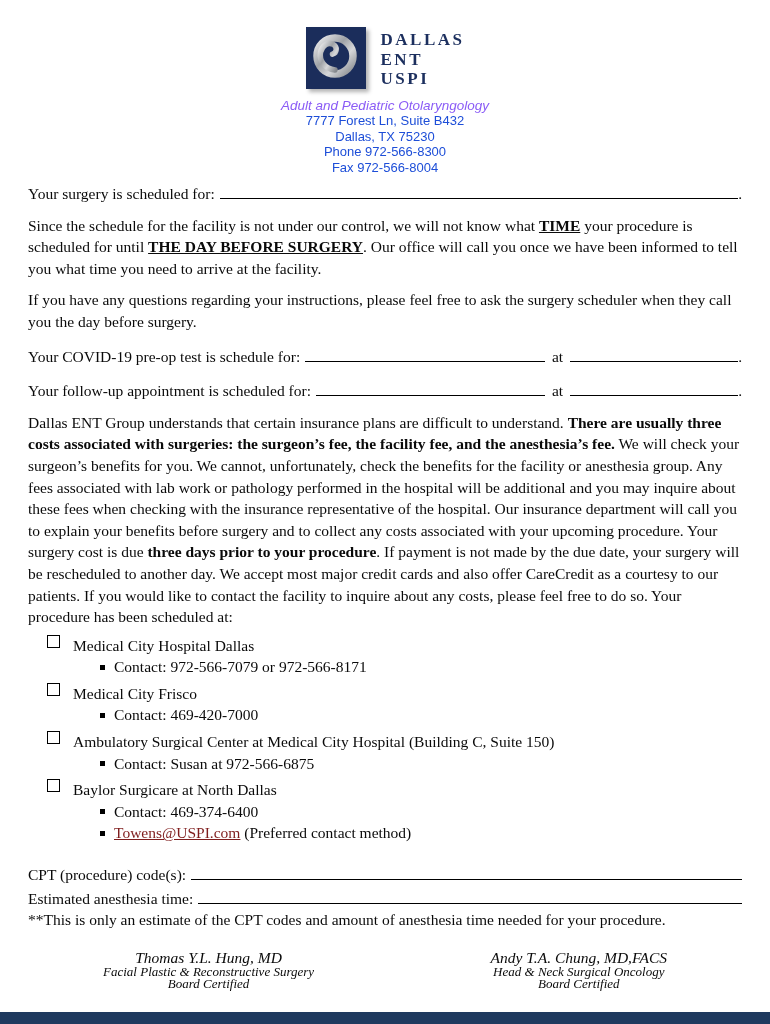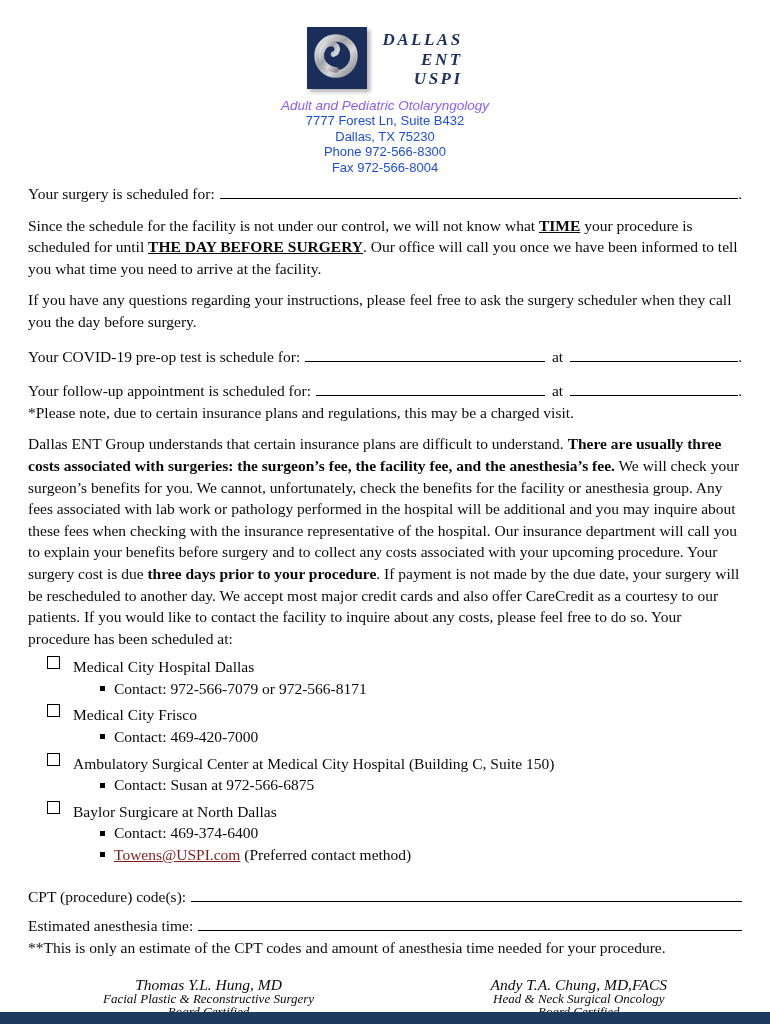--- a/index.html
+++ b/index.html
@@ -6,22 +6,22 @@
   .page {
     position:relative; width:770px; height:1024px; margin:0 auto;
     background:#ffffff; overflow:hidden;
     font-family:"Liberation Serif", serif; color:#0a0a0a;
   }
   
   header { padding-top:27px; text-align:center; }
   .logo-row { display:flex; justify-content:center; align-items:flex-start; gap:15px; height:63px; }
   .logo-mark { box-shadow:3px 3px 4px rgba(0,0,0,0.30); display:block; }
   .logo-text {
-    text-align:right; font-family:"Liberation Serif", serif; color:#1c2f5e;
-    font-size:17px; line-height:19.5px; letter-spacing:2.5px; font-weight:600; padding-top:3px;font-style:italic;
+    text-align:left; font-family:"Liberation Serif", serif; color:#1c2f5e;
+    font-size:17px; line-height:19.5px; letter-spacing:2.5px; font-weight:600; padding-top:3px;
   }
   .tagline { margin-top:8px; font:italic 13.5px/15px "Liberation Sans", sans-serif; color:#8b5cf6; }
   .addr { font:13px/15.5px "Liberation Sans", sans-serif; color:#1d4ed8; }
   
   main { padding:0 28px; font-size:15.5px; line-height:21.6px; }
   p { margin:0; }
   .fline { display:flex; align-items:baseline; white-space:nowrap; }
   .blank { display:inline-block; height:13px; border-bottom:1px solid #000; }
   .grow { flex:1 1 auto; margin-left:5px; }
   .w-at2 { width:168px; }
@@ -36,21 +36,21 @@
   .facilities { margin:7px 0 0 0; padding:0; list-style:none; }
   .facilities > li { margin-top:5px; }
   .facilities > li:first-child { margin-top:0; }
   .frow { display:flex; align-items:flex-start; gap:13px; padding-left:19px; }
   .cb { flex:0 0 auto; width:11px; height:11px; border:1.4px solid #000; background:#fff; }
   .crow { display:flex; align-items:center; gap:9px; padding-left:72px; }
   .sq { flex:0 0 auto; width:5px; height:5px; background:#000; }
   a.email { color:#0000c8; text-decoration:underline; cursor:pointer; }
   
   .cpt-block { margin-top:14px; }
-  .tight { margin-top:8px; }
+  .tight { margin-top:2px; }
   
   .docs { display:flex; justify-content:space-between; padding:0 75px; margin-top:18px; }
   .doc { text-align:center; font-style:italic; }
   .doc .dname { font-size:15.5px; line-height:17px; }
   .doc .dsub  { font-size:13px; line-height:12.5px; }
   
   .bottom-bar { position:absolute; left:0; bottom:0; width:770px; height:12px; }
 </style>
 </head>
 <body>
@@ -107,21 +107,20 @@
       <span class="dot">.</span>
     </p>
 
     <p class="fline mt-line">
       <span>Your follow-up appointment is scheduled for:</span>
       <span class="blank grow"></span>
       <span class="at">at</span>
       <span class="blank w-at2"></span>
       <span class="dot">.</span>
     </p>
-    <p>*Please note, due to certain insurance plans and regulations, this may be a charged visit.</p>
 
     <p class="mt-para">
       <span>Dallas ENT Group understands that certain insurance plans are difficult to understand. </span><span class="b">There are usually three costs associated with surgeries: the surgeon’s fee, the facility fee, and the anesthesia’s fee.</span><span> We will check your surgeon’s benefits for you. We cannot, unfortunately, check the benefits for the facility or anesthesia group. Any fees associated with lab work or pathology performed in the hospital will be additional and you may inquire about these fees when checking with the insurance representative of the hospital. Our insurance department will call you to explain your benefits before surgery and to collect any costs associated with your upcoming procedure. Your surgery cost is due </span><span class="b">three days prior to your procedure</span><span>. If payment is not made by the due date, your surgery will be rescheduled to another day. We accept most major credit cards and also offer CareCredit as a courtesy to our patients. If you would like to contact the facility to inquire about any costs, please feel free to do so. Your procedure has been scheduled at:</span>
     </p>
 
     <ul class="facilities">
       <li>
         <div class="frow">
           <span class="cb"></span>
           <span>Medical City Hospital Dallas</span>

